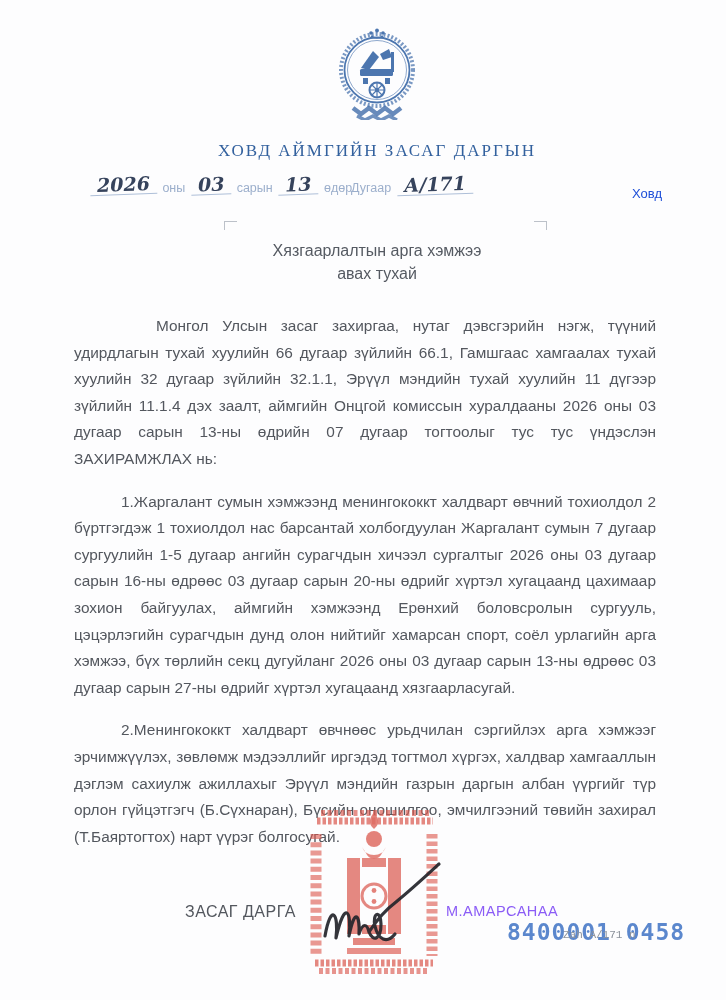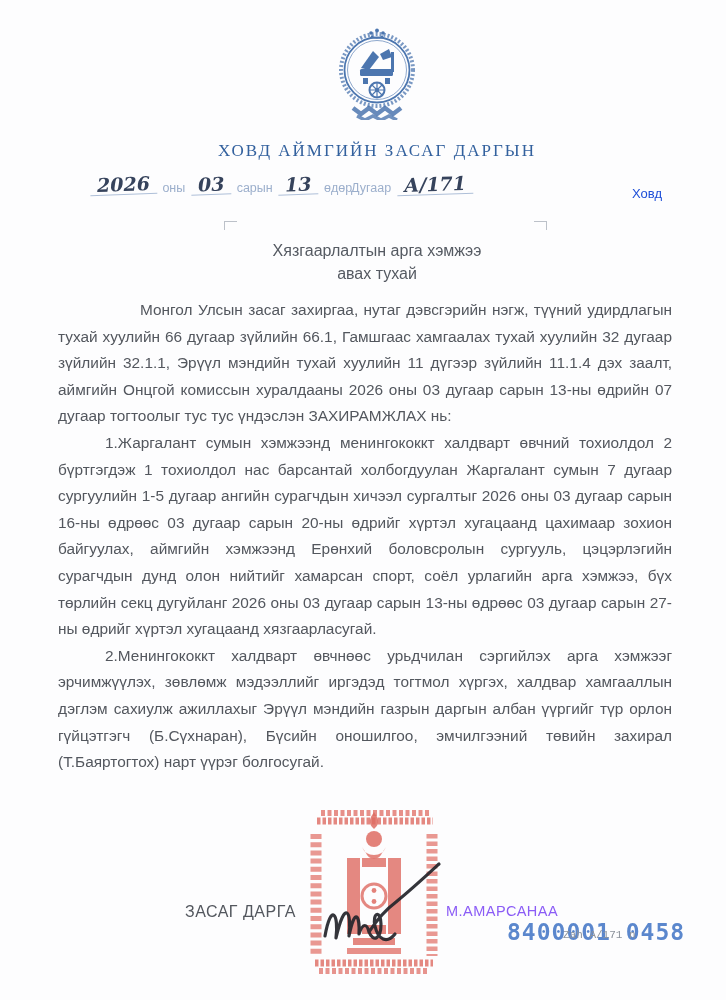--- a/index.html
+++ b/index.html
@@ -35,21 +35,21 @@
   
   .doc-title {
     position:absolute; left:52px; top:239px; width:650px; text-align:center;
     font-size:16px; line-height:23px; color:#555a62;
   }
   
   .body-text {
     position:absolute; left:58px; top:297px; width:614px;
     font-size:15.4px; line-height:26.6px; text-align:justify; color:#53575e;
   }
-  .body-text p {margin:0;}
+  .body-text p {margin:16px;}
   .p-first {text-indent:82px;}
   .p-item  {text-indent:47px;}
   
   .sig-role {position:absolute; left:185px; top:903px; font-size:16px; letter-spacing:.5px; color:#53575e;}
   .sig-name {position:absolute; left:446px; top:903px; font-size:14.5px; letter-spacing:.5px; color:#8b5cf6;}
   .stamp   {position:absolute; left:303px; top:806px; width:142px; height:170px; opacity:.88; z-index:2;}
   .autograph {position:absolute; left:318px; top:856px; width:125px; height:92px; z-index:3;}
   .serial {
     position:absolute; left:507px; top:919px; z-index:1;
     font-family:"DejaVu Sans Mono", monospace; font-weight:bold;

